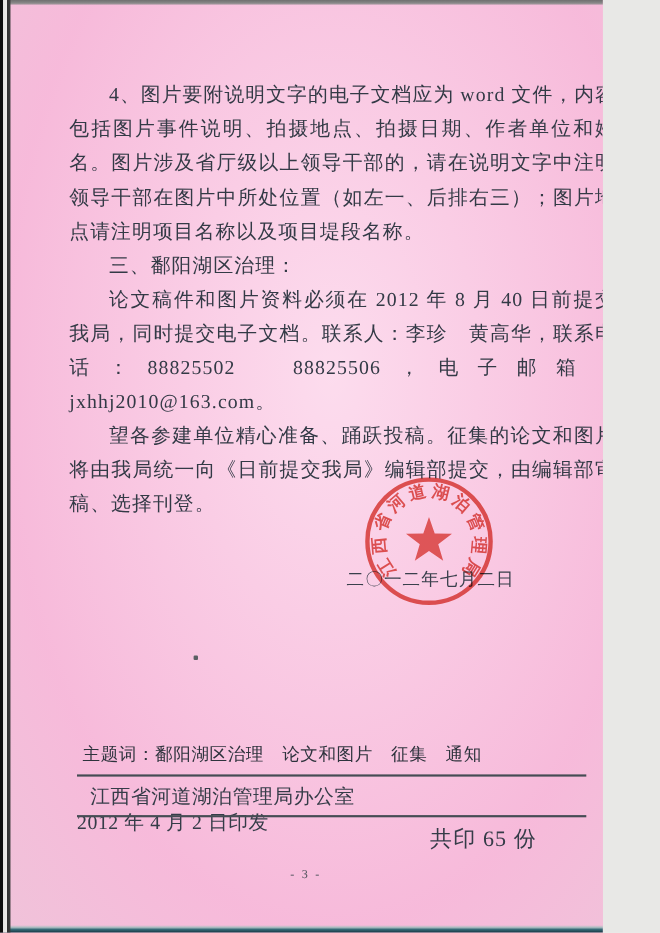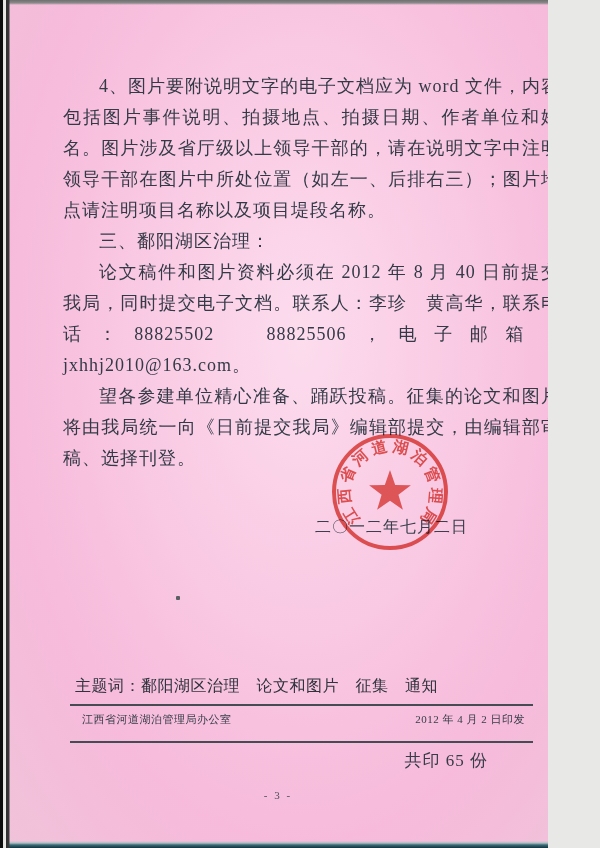--- a/index.html
+++ b/index.html
@@ -57,28 +57,28 @@
   .footer-subject{
     position:absolute;left:75px;top:676px;z-index:3;
     font-family:"Liberation Sans", sans-serif;font-weight:normal;
     font-size:16px;color:#2e333d;letter-spacing:.5px;white-space:nowrap;
   }
   .rule{position:absolute;left:70px;width:463px;height:2px;background:#454c54;z-index:3;}
   .rule-1{top:704px;}
   .rule-2{top:741px;}
   .issuer-row{
     position:absolute;left:70px;top:712px;width:463px;z-index:3;
-    display:flex;justify-content:space-between;align-items:baseline;
-    font-size:11px;color:#353c48;letter-spacing:.5px;
+    display:flex;align-items:baseline;
+    font-size:18px;color:#353c48;letter-spacing:.5px;flex-direction:column;
   }
   .issuer-row .left{padding-left:12px;}
   .issuer-row .right{padding-right:8px;}
   .copies{
     position:absolute;left:70px;top:749px;width:418px;z-index:3;
-    text-align:right;font-size:17px;color:#353c48;letter-spacing:1px;
+    text-align:right;font-size:20px;color:#353c48;letter-spacing:1px;
   }
   .page-num{
     position:absolute;left:0;top:789px;width:556px;z-index:3;
     text-align:center;font-size:11px;color:#4a4f58;letter-spacing:2px;
   }
 </style>
 </head>
 <body>
 
 <div class="scan">

